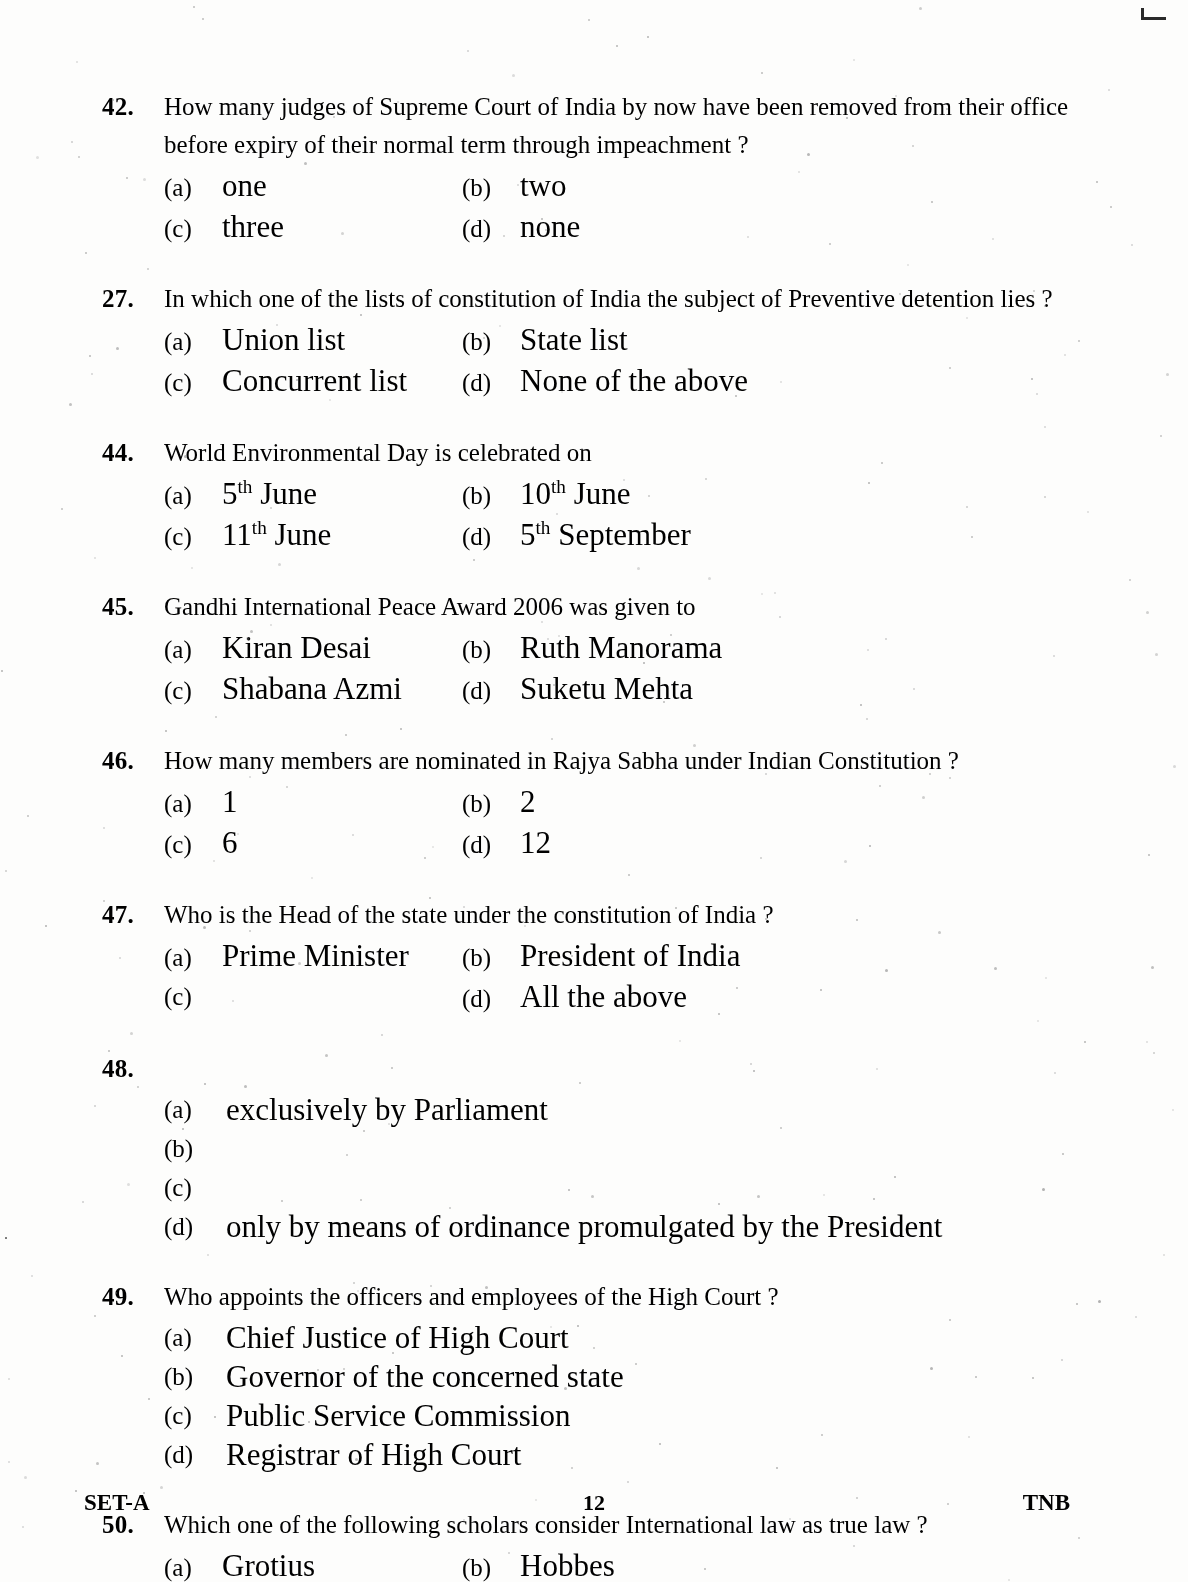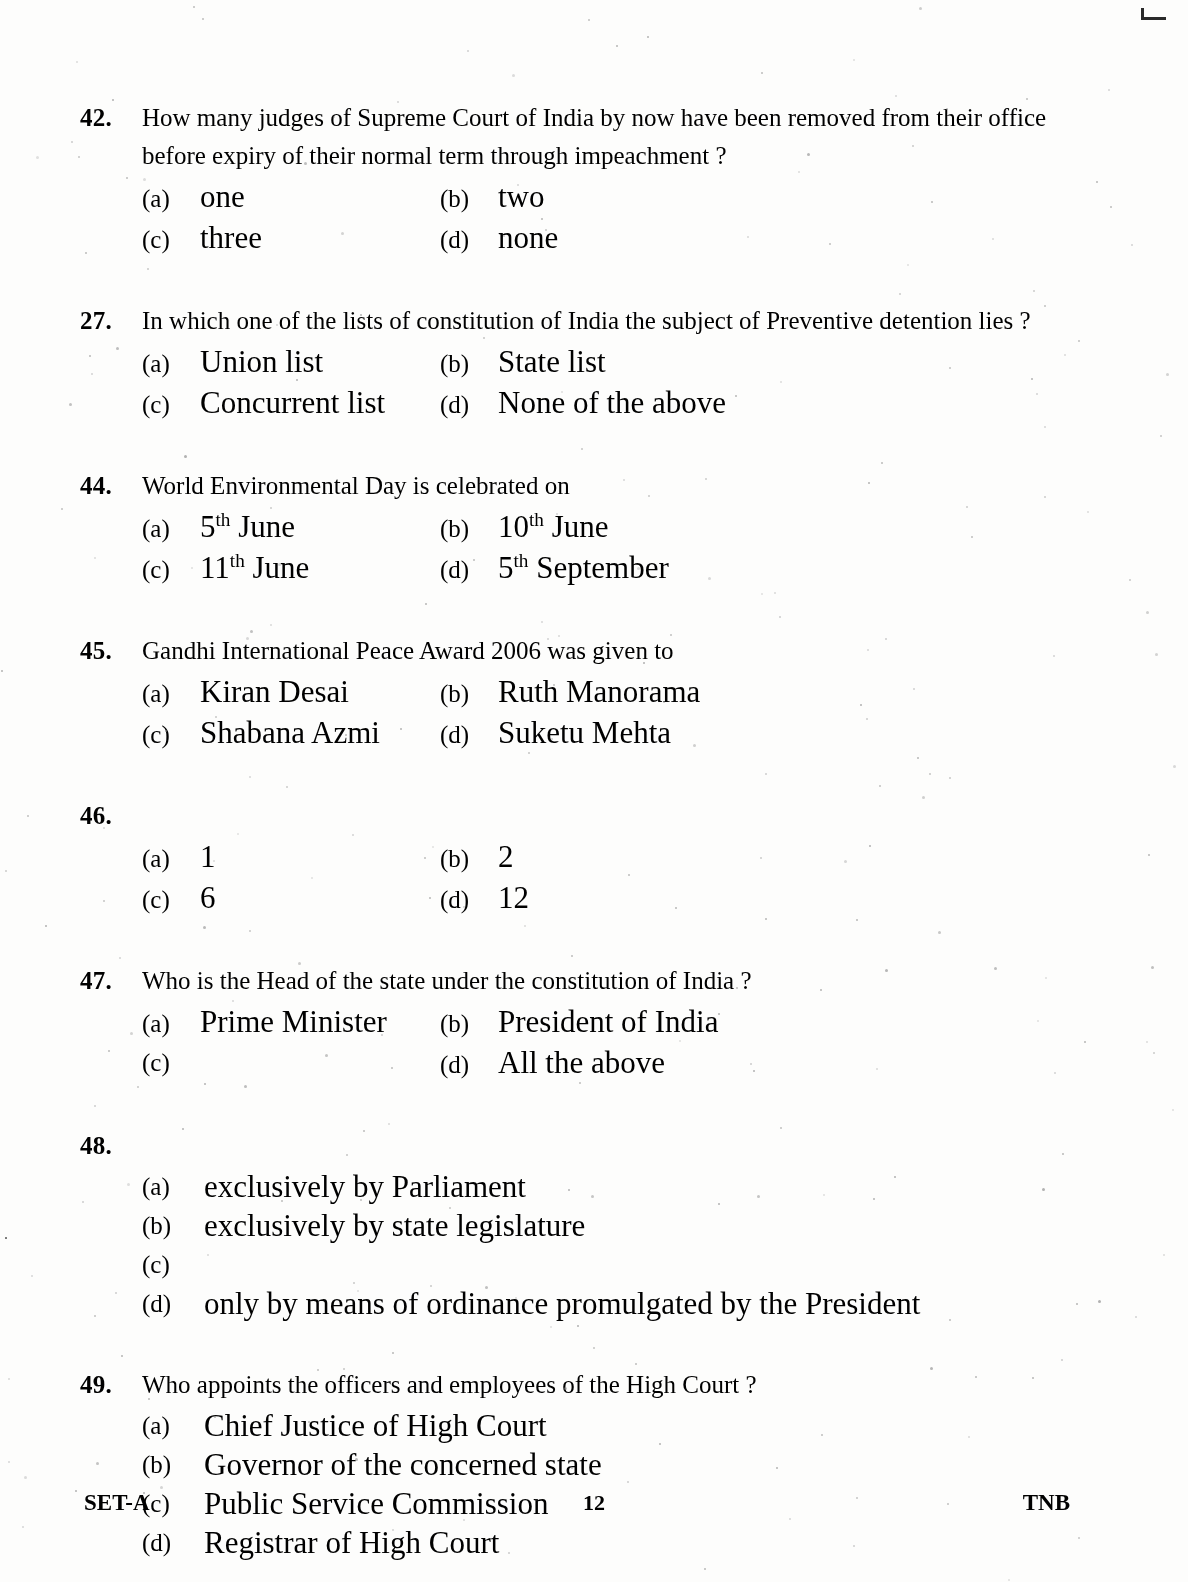--- a/index.html
+++ b/index.html
@@ -57,21 +57,22 @@
     position: absolute;
     left: 0;
     top: 0;
     width: 1188px;
     padding: 0;
     z-index: 2;
   }
 
   .q-block {
     position: relative;
-    margin: 11px 0 0 0;
+    margin: 0 0 0 0;
+    padding-left: 22px;
   }
 
   .q-head {
     display: flex;
     align-items: flex-start;
   }
   .q-num {
     width: 62px;
     flex: 0 0 62px;
     text-align: left;
@@ -555,20 +556,21 @@
               <div class="opt-lbl">(d)</div>
               <div class="opt-txt">Suketu Mehta</div>
             </div>
           </div>
         </div>
         <div class="gap-q"></div>
       </div>
       <div class="q-block">
         <div class="q-head">
           <div class="q-num">46.</div>
+          <div class="q-text">How many members are nominated in Rajya Sabha under Indian Constitution ?</div>
         </div>
         <div class="opts-2col">
           <div class="opt-row">
             <div class="opt-cell col-a">
               <div class="opt-lbl">(a)</div>
               <div class="opt-txt">1</div>
             </div>
             <div class="opt-cell col-b">
               <div class="opt-lbl">(b)</div>
               <div class="opt-txt">2</div>
@@ -619,21 +621,20 @@
         <div class="q-head">
           <div class="q-num">48.</div>
         </div>
         <div class="opts-1col">
           <div class="opt-row">
             <div class="opt-lbl">(a)</div>
             <div class="opt-txt">exclusively by Parliament</div>
           </div>
           <div class="opt-row">
             <div class="opt-lbl">(b)</div>
-            <div class="opt-txt">exclusively by state legislature</div>
           </div>
           <div class="opt-row">
             <div class="opt-lbl">(c)</div>
           </div>
           <div class="opt-row">
             <div class="opt-lbl">(d)</div>
             <div class="opt-txt">only by means of ordinance promulgated by the President</div>
           </div>
         </div>
         <div class="gap-q"></div>
@@ -659,20 +660,21 @@
           <div class="opt-row">
             <div class="opt-lbl">(d)</div>
             <div class="opt-txt">Registrar of High Court</div>
           </div>
         </div>
         <div class="gap-q"></div>
       </div>
       <div class="q-block">
         <div class="q-head">
           <div class="q-num">50.</div>
+          <div class="q-text">Which one of the following scholars consider International law as true law ?</div>
         </div>
         <div class="opts-2col">
           <div class="opt-row">
             <div class="opt-cell col-a">
               <div class="opt-lbl">(a)</div>
               <div class="opt-txt">Grotius</div>
             </div>
             <div class="opt-cell col-b">
               <div class="opt-lbl">(b)</div>
               <div class="opt-txt">Hobbes</div>

